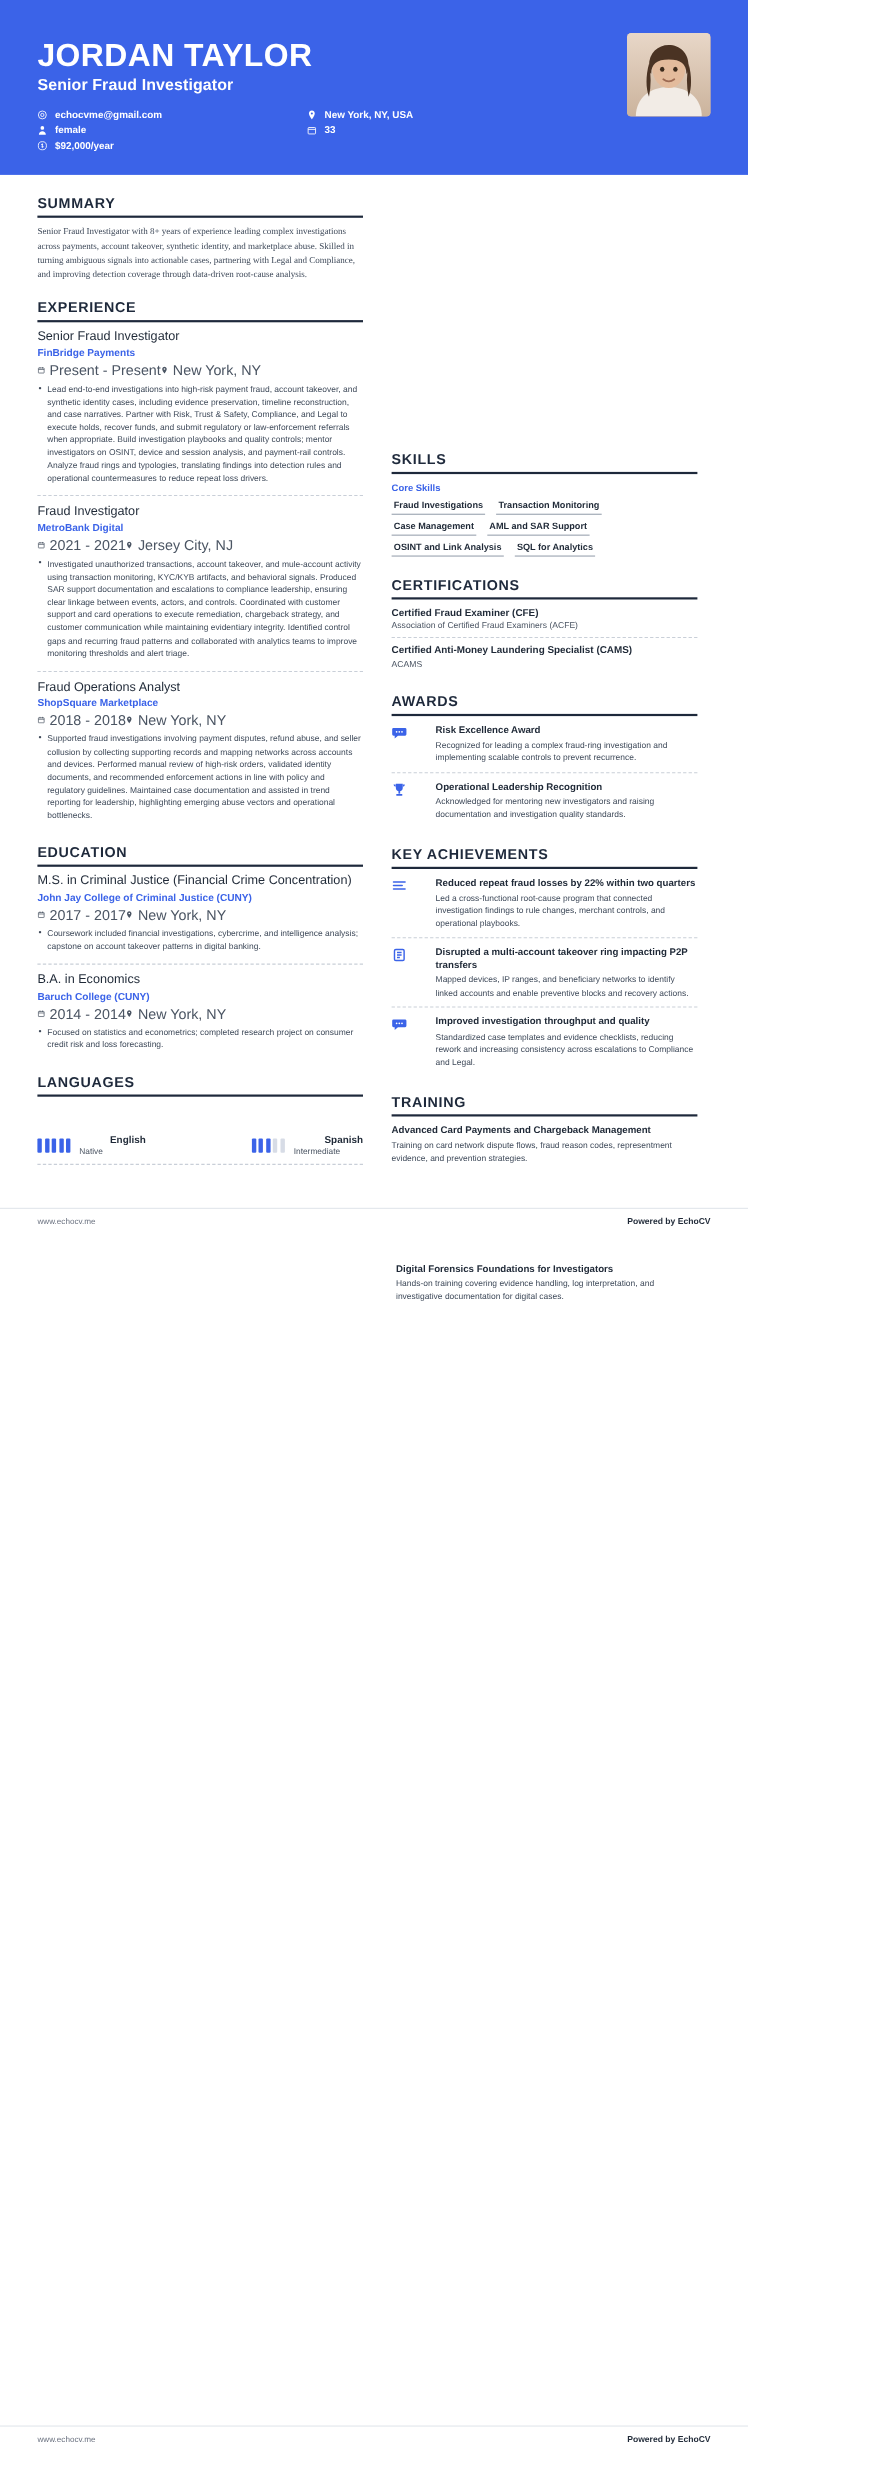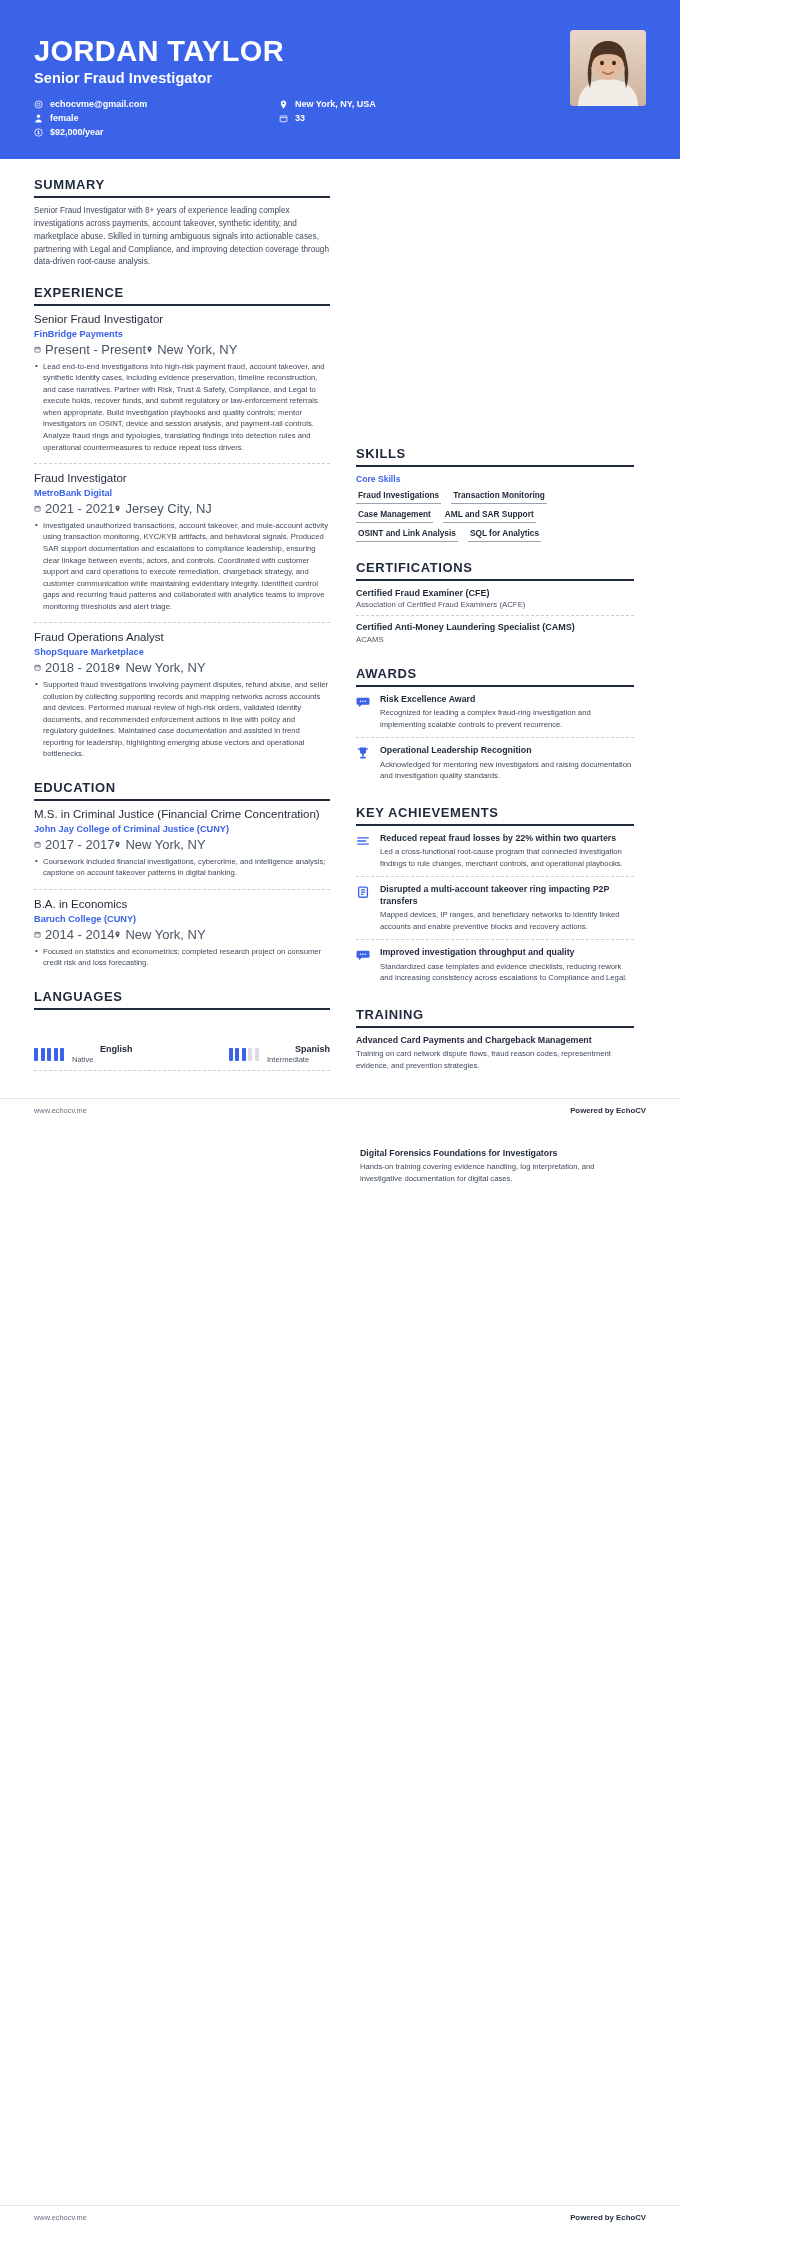--- a/index.html
+++ b/index.html
@@ -88,20 +88,21 @@
     padding-bottom: 4px;
     border-bottom: 2px solid #1e293b;
     margin-bottom: 7px;
   }
 
   .summary-text {
     font-size: 8.2px;
     line-height: 1.55;
     color: #3f4a5a;
     text-align: left;
+    font-family: Liberation Serif, serif;
   }
 
   
   .entry { padding-bottom: 8px; margin-bottom: 8px; border-bottom: 1px dashed #c9cfd8; }
   .entry:last-child { border-bottom: none; margin-bottom: 0; padding-bottom: 2px; }
   .entry-role {
     font-size: 11.5px;
     color: #1f2937;
     line-height: 1.2;
     margin-bottom: 2px;
@@ -175,21 +176,21 @@
     margin-right: 10px;
     margin-bottom: 2px;
     white-space: nowrap;
   }
 
   .cert { padding-bottom: 6px; margin-bottom: 6px; border-bottom: 1px dashed #c9cfd8; }
   .cert:last-child { border-bottom: none; }
   .cert-name { font-size: 9px; font-weight: bold; color: #1f2937; line-height: 1.3; }
   .cert-org { font-size: 7.8px; color: #4b5563; margin-top: 1px; }
 
-  .icon-entry { display: flex; gap: 8px; padding-bottom: 7px; margin-bottom: 7px; border-bottom: 1px dashed #c9cfd8; }
+  .icon-entry { display: flex; gap: 24px; padding-bottom: 7px; margin-bottom: 7px; border-bottom: 1px dashed #c9cfd8; }
   .icon-entry:last-child { border-bottom: none; margin-bottom: 0; }
   .ie-icon { flex: 0 0 16px; width: 16px; padding-top: 1px; }
   .ie-icon svg { width: 14px; height: 14px; display: block; }
   .ie-body { flex: 1; }
   .ie-title { font-size: 8.8px; font-weight: bold; color: #1f2937; line-height: 1.3; margin-bottom: 2px; }
   .ie-desc { font-size: 7.7px; line-height: 1.5; color: #3f4a5a; }
 
   .tr-item { margin-bottom: 9px; }
   .tr-title { font-size: 8.8px; font-weight: bold; color: #1f2937; line-height: 1.3; margin-bottom: 2px; }
   .tr-desc { font-size: 7.7px; line-height: 1.5; color: #3f4a5a; }

